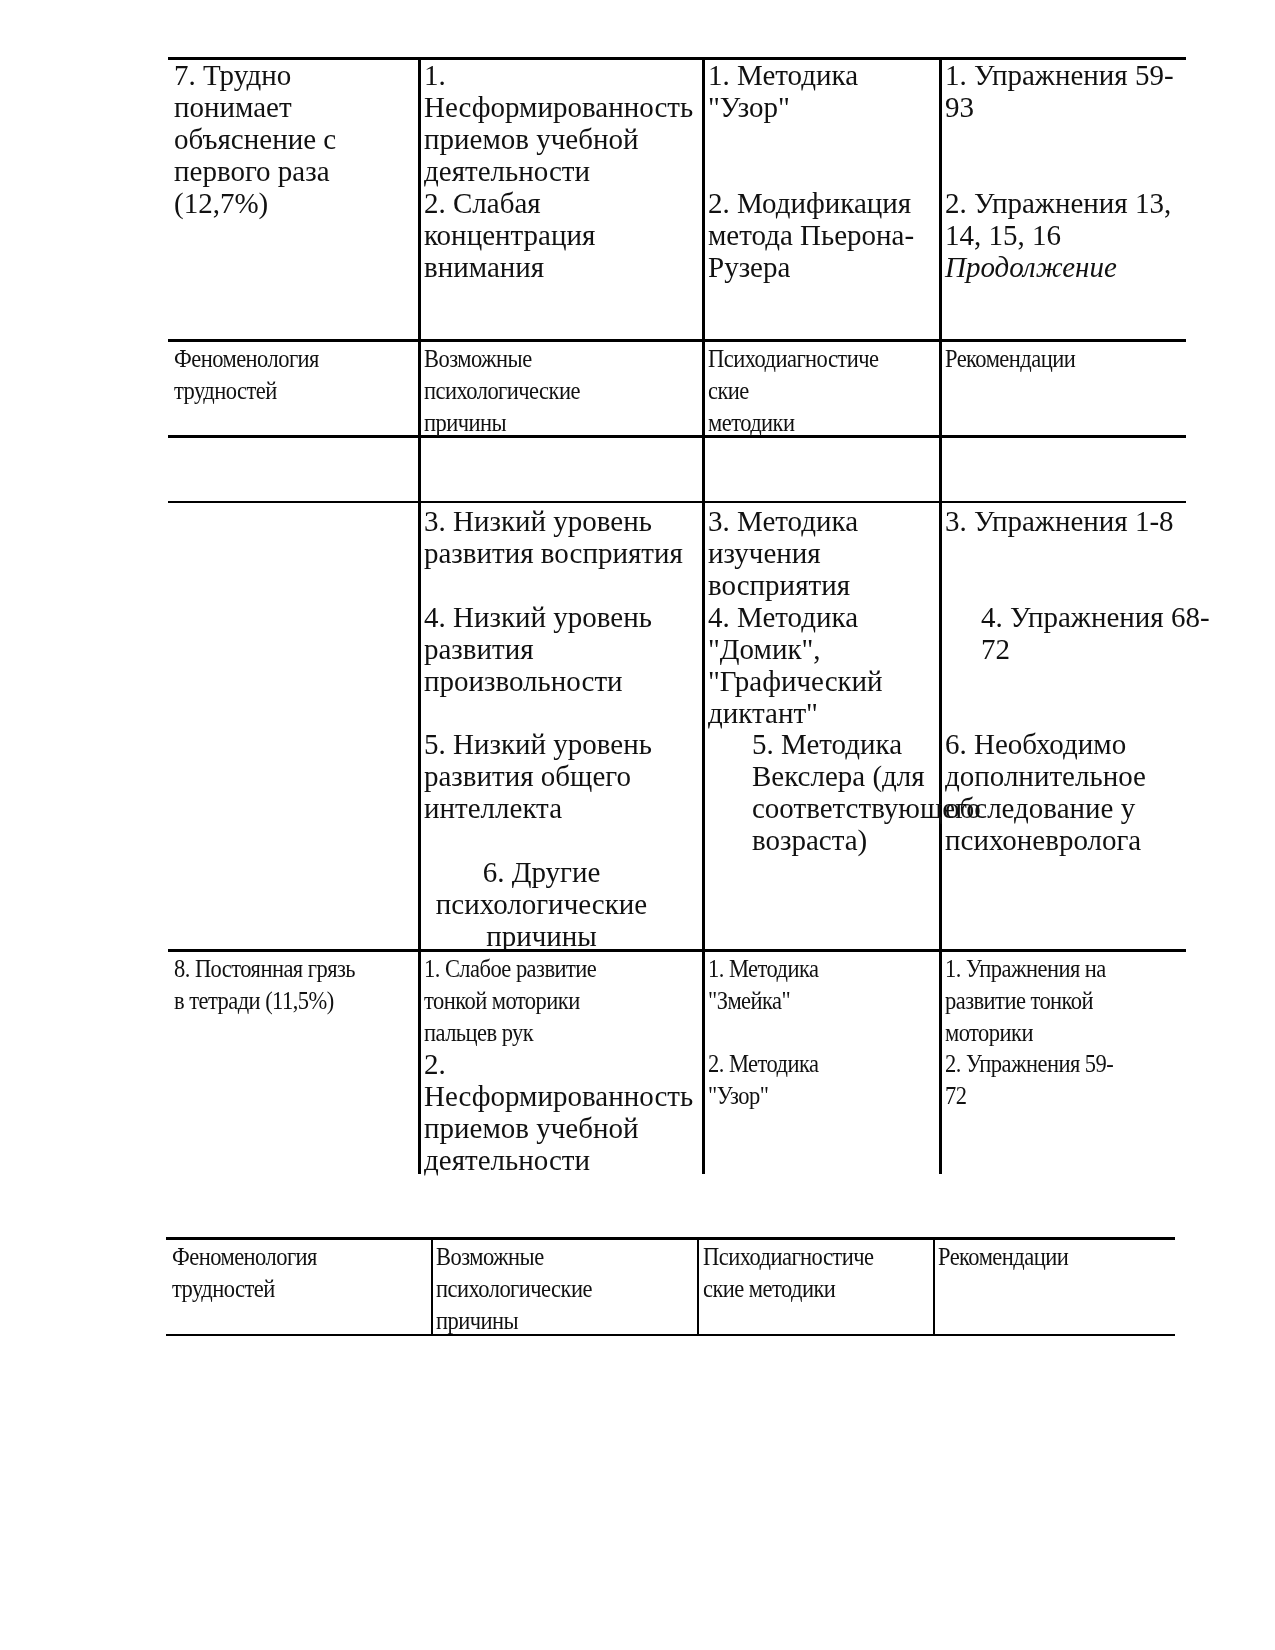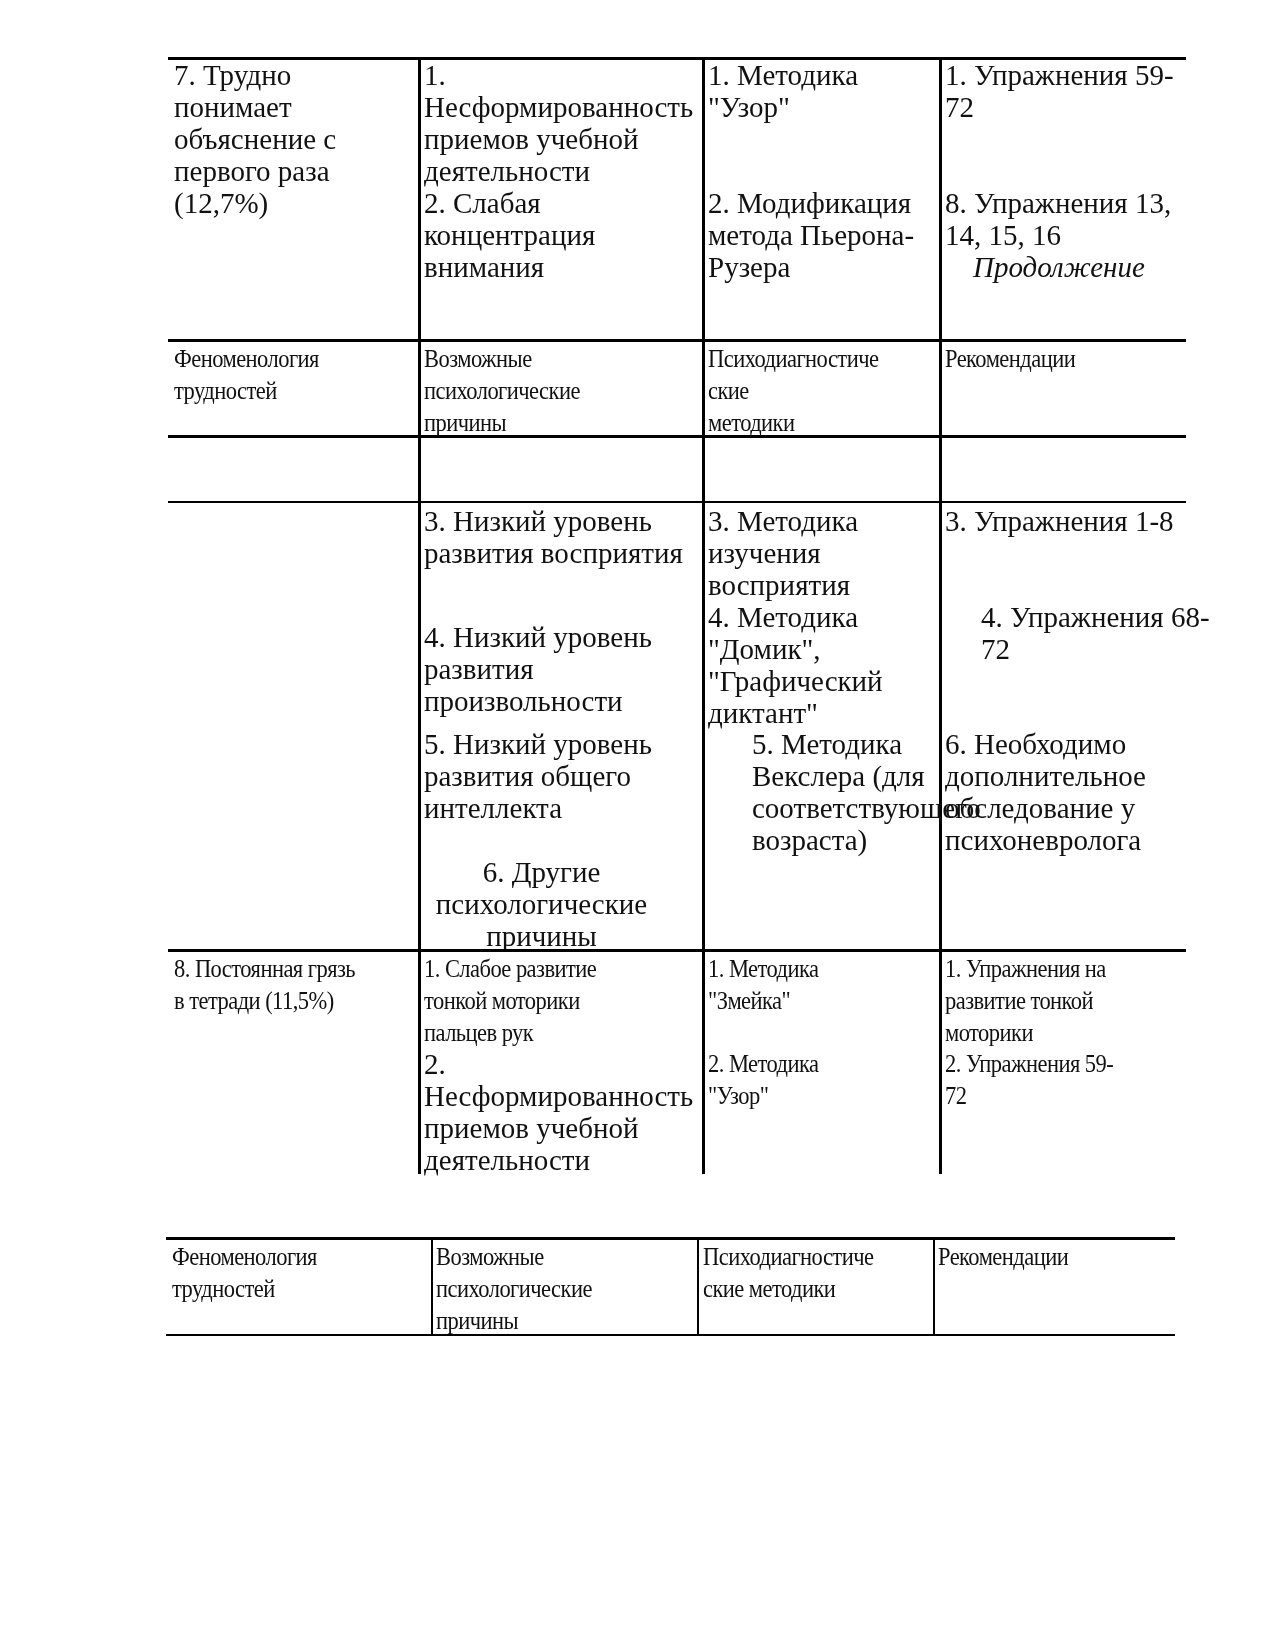--- a/index.html
+++ b/index.html
@@ -33,24 +33,24 @@
 концентрация
 внимания</div>
 
   <div class="cell" style="left:708px; top:59px; width:228px;">1. Методика
 "Узор"</div>
   <div class="cell" style="left:708px; top:187px; width:228px;">2. Модификация
 метода Пьерона-
 Рузера</div>
 
   <div class="cell" style="left:945px; top:59px; width:240px;">1. Упражнения 59-
-72</div>
-  <div class="cell" style="left:945px; top:187px; width:240px;">8. Упражнения 13,
+93</div>
+  <div class="cell" style="left:945px; top:187px; width:240px;">2. Упражнения 13,
 14, 15, 16</div>
-  <div class="cell ital" style="left:945px; top:251px; width:240px;margin-left:28px;">Продолжение</div>
+  <div class="cell ital" style="left:945px; top:251px; width:240px;">Продолжение</div>
 </div>
 
 <div>
   <div class="hl" style="left:168px; top:339px; width:1018px;"></div>
   <div class="vl" style="left:418px; top:340px; height:162px;"></div>
   <div class="vl" style="left:702px; top:340px; height:162px;"></div>
   <div class="vl" style="left:939px; top:340px; height:162px;"></div>
   <div class="hl" style="left:168px; top:435px; width:1018px;"></div>
   <div class="hl" style="left:168px; top:501px; width:1018px; height:2px;"></div>
 
@@ -65,21 +65,21 @@
   <div class="cell narrow" style="left:945px; top:343px; width:260px;">Рекомендации</div>
 </div>
 
 <div>
   <div class="vl" style="left:418px; top:502px; height:448px;"></div>
   <div class="vl" style="left:702px; top:502px; height:448px;"></div>
   <div class="vl" style="left:939px; top:502px; height:448px;"></div>
 
   <div class="cell" style="left:424px; top:505px; width:275px;">3. Низкий уровень
 развития восприятия</div>
-  <div class="cell" style="left:424px; top:601px; width:275px;margin-top:20px;">4. Низкий уровень
+  <div class="cell" style="left:424px; top:601px; width:275px;">4. Низкий уровень
 развития
 произвольности</div>
   <div class="cell" style="left:424px; top:728px; width:275px;">5. Низкий уровень
 развития общего
 интеллекта</div>
   <div class="cell" style="left:404px; top:856px; width:275px;text-align:center;">6. Другие
 психологические
 причины</div>
 
   <div class="cell" style="left:708px; top:505px; width:232px;">3. Методика

